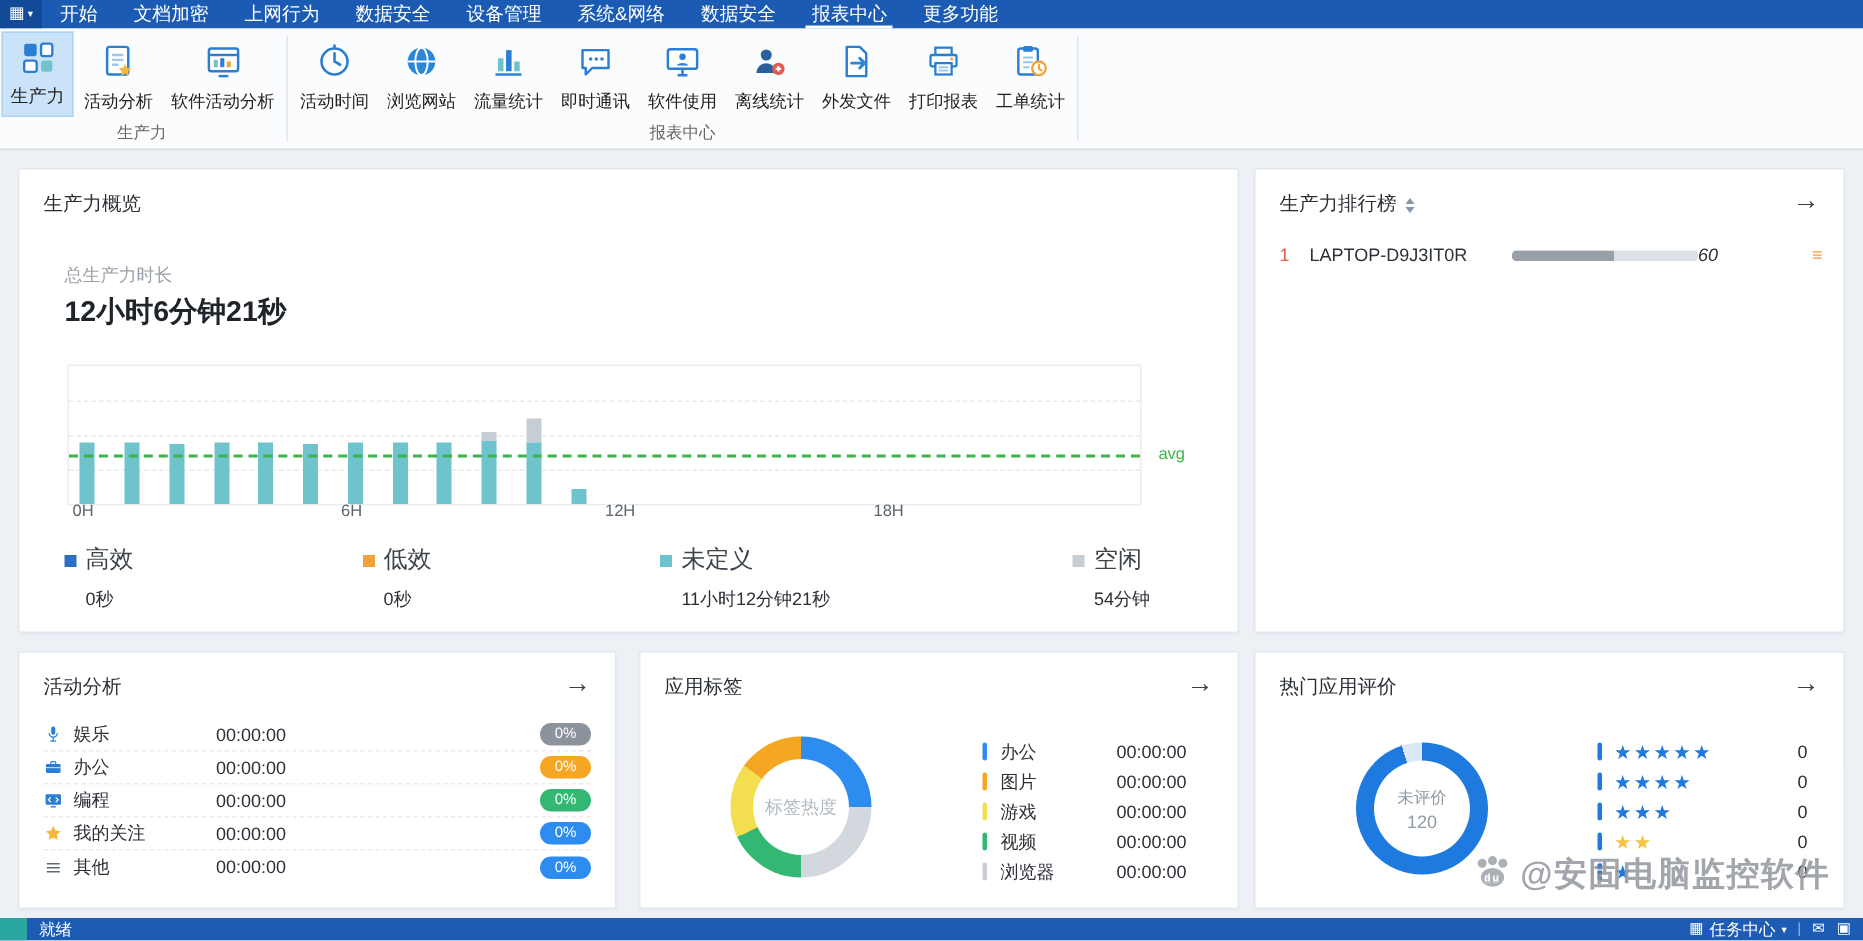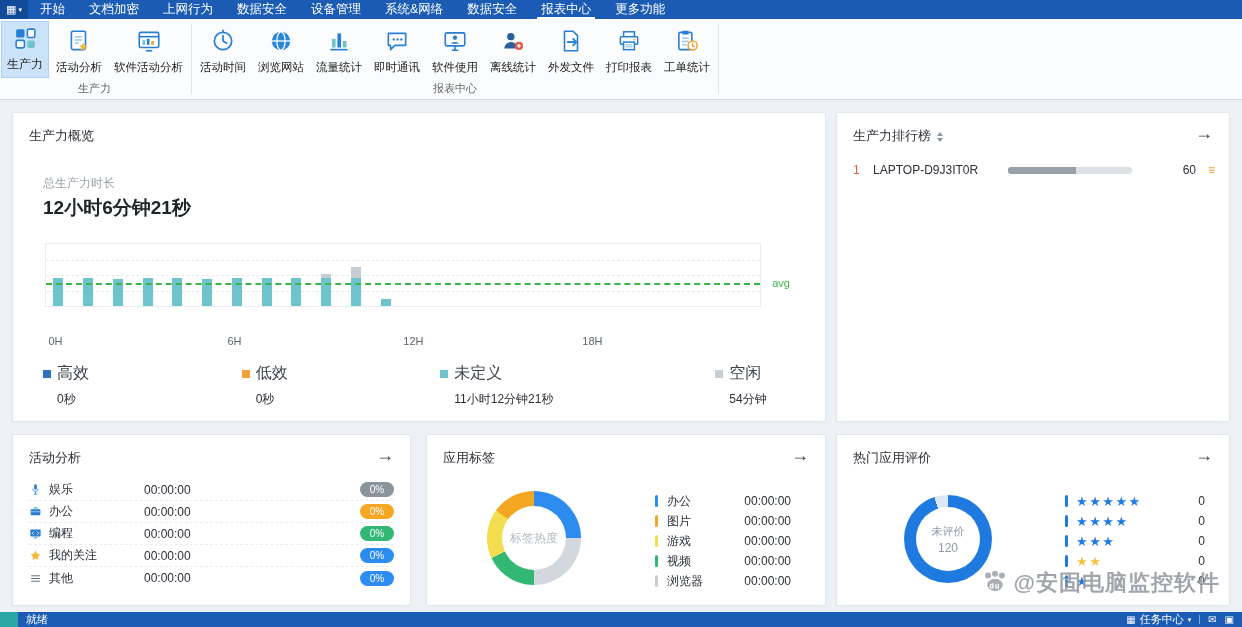--- a/index.html
+++ b/index.html
@@ -34,21 +34,21 @@
 
   #card-overview { left:12px; top:12px; width:814px; height:310px; }
   #card-ranking  { left:836px; top:12px; width:394px; height:310px; }
   #card-activity { left:12px; top:334px; width:399px; height:172px; }
   #card-tags     { left:426px; top:334px; width:400px; height:172px; }
   #card-ratings  { left:836px; top:334px; width:394px; height:172px; }
 
   
   .ov-total-label { position:absolute; top:62px; left:30px; font-size:12px; color:#9aa1a9; }
   .ov-total-value { position:absolute; top:82px; left:30px; font-size:19px; font-weight:bold; color:#1f242b; }
-  .chart-wrap { position:absolute; left:32px; top:130px; width:716px; height:64px; border:1px solid #e9edf1; }
+  .chart-wrap { position:absolute; left:32px; top:130px; width:716px; height:94px; border:1px solid #e9edf1; }
   .gridline { position:absolute; left:0; right:0; border-top:1px dashed #e6eaef; }
   .bar-stack { position:absolute; bottom:0; width:10px; height:100%; display:flex; flex-direction:column; justify-content:flex-end; }
   .bar-stack div { width:100%; }
   .avg-line { position:absolute; left:0; right:0; border-top:2px dashed #3bb54a; }
   .avg-label { position:absolute; right:-30px; top:-8px; font-size:11px; color:#3bb54a; }
   .x-axis { position:absolute; left:32px; top:222px; width:716px; height:16px; }
   .x-axis .tick { position:absolute; transform:translateX(-50%); font-size:11px; color:#5c646d; }
   .ov-legend { position:absolute; left:30px; right:18px; top:250px; display:flex; }
   .ov-leg-item:nth-child(1){ width:26%; } .ov-leg-item:nth-child(2){ width:26%; } .ov-leg-item:nth-child(3){ width:36%; } .ov-leg-item:nth-child(4){ flex:1; }
   .ov-leg-head { display:flex; align-items:center; gap:6px; font-size:16px; color:#3c434b; }
@@ -58,21 +58,21 @@
   
   .sort-icon { display:inline-flex; flex-direction:column; gap:2px; margin-left:6px; vertical-align:middle; cursor:pointer; }
   .sort-icon i { width:0; height:0; border-left:3.5px solid transparent; border-right:3.5px solid transparent; }
   .sort-icon .up { border-bottom:4px solid #8795a4; }
   .sort-icon .down { border-top:4px solid #8795a4; }
   .rk-row { position:absolute; top:44px; left:16px; right:14px; height:26px; display:flex; align-items:center; cursor:pointer; }
   .rk-rank { width:20px; font-size:12px; }
   .rk-name { font-size:12px; color:#2b2f36; }
   .rk-track { margin-left:auto; width:124px; height:7px; background:#dde1e6; border-radius:3px; overflow:hidden; }
   .rk-fill { height:100%; }
-  .rk-value { width:64px; text-align:right; font-size:12px; color:#2b2f36; }
+  .rk-value { width:64px; font-size:12px; color:#2b2f36;font-style:italic; }
   .rk-menu { margin-left:12px; font-size:12px; color:#f0a13a; line-height:1; }
 
   
   .ac-rows { position:absolute; top:44px; left:16px; right:16px; }
   .ac-row { height:22px; display:flex; align-items:center; border-bottom:1px dashed #e9ecf1; cursor:pointer; }
   .ac-row:last-child { border-bottom:none; }
   .ac-row svg { width:13px; height:13px; flex:none; }
   .ac-label { font-size:12px; color:#2b2f36; margin-left:7px; width:95px; }
   .ac-time { font-size:12px; color:#2b2f36; width:110px; }
   .ac-badge { margin-left:auto; width:34px; height:15px; border-radius:8px; color:#fff; font-size:10px; line-height:15px; text-align:center; }

